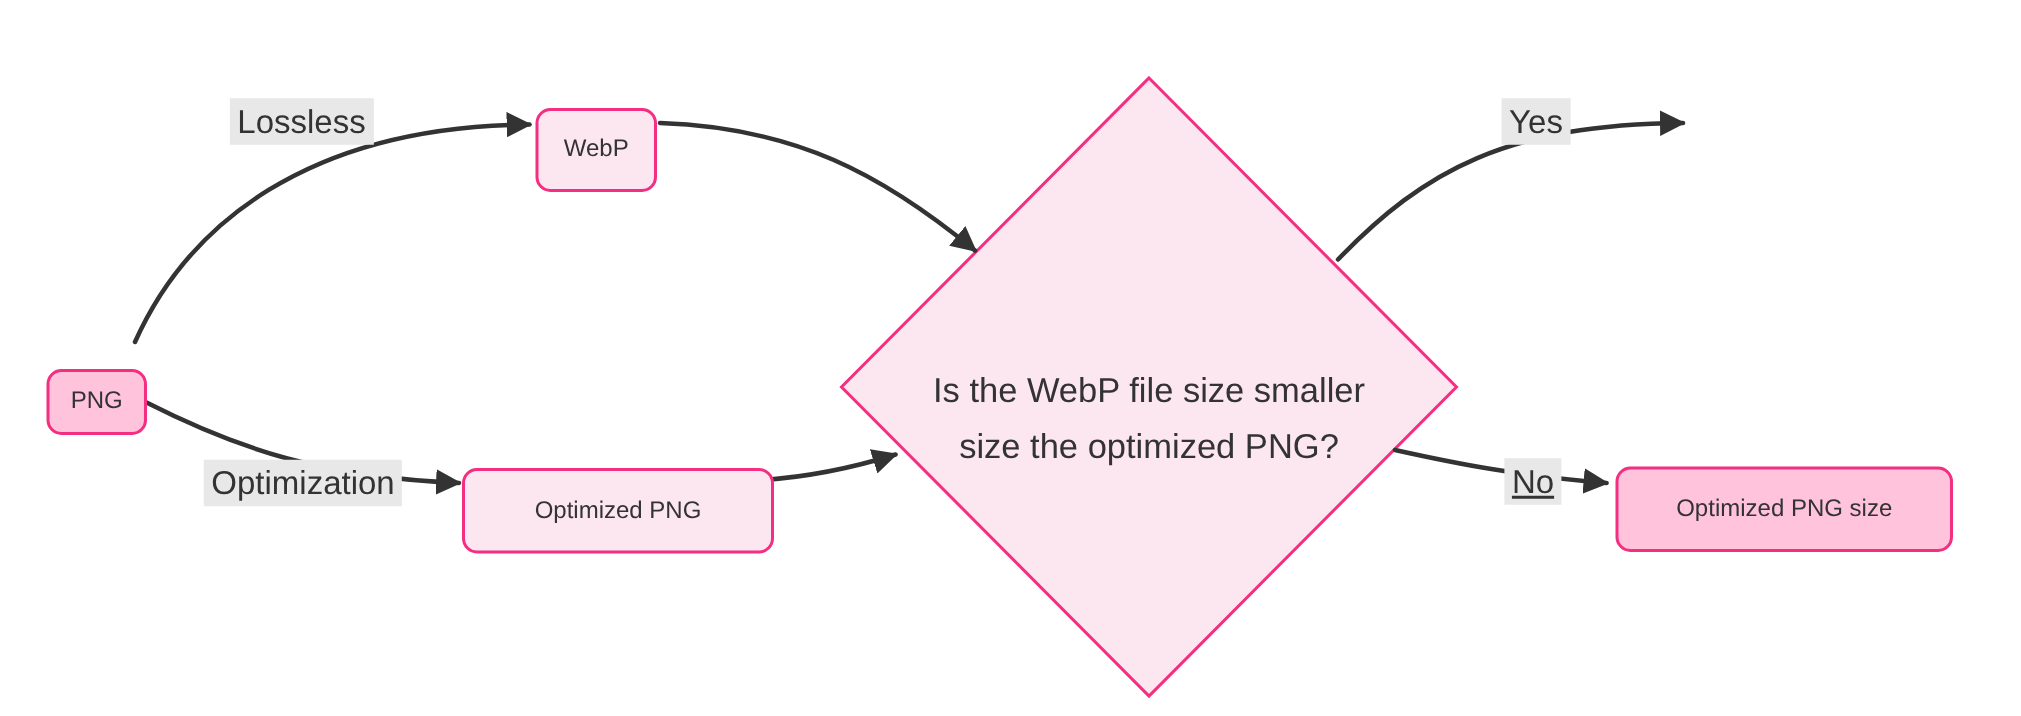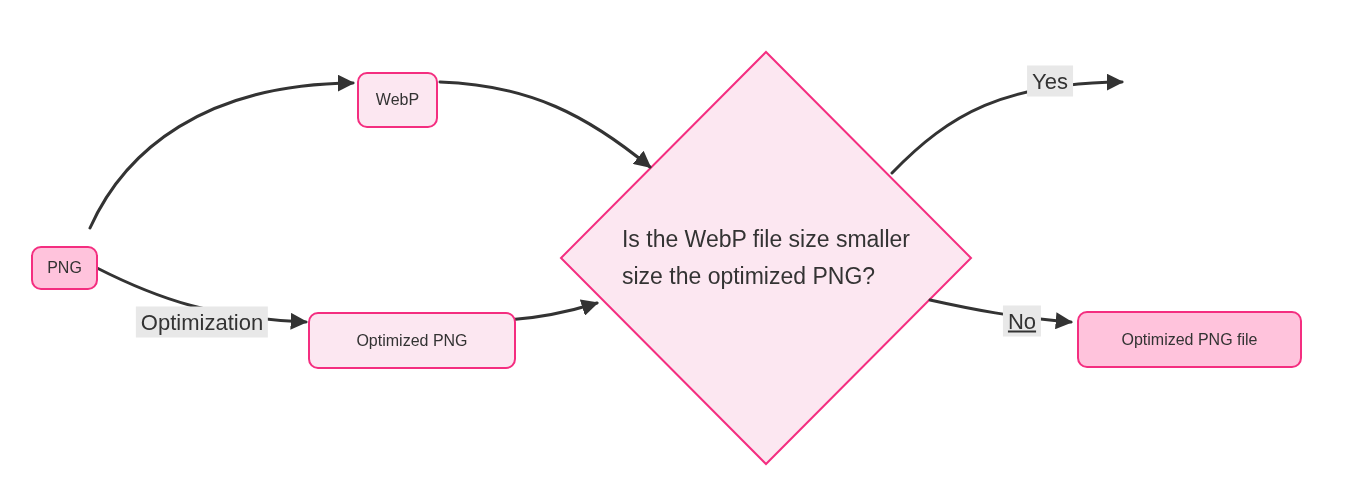--- a/index.html
+++ b/index.html
@@ -50,25 +50,26 @@
     color: var(--text);
     font-size: 16px;
     white-space: nowrap;
     margin-top: 18px;
   }
   .node.strong { background: var(--node-fill-strong); }
   .node.light  { background: var(--node-fill-light); }
   .decision-text {
     position: absolute;
     transform: translate(-50%, -50%);
-    text-align: left;
+    text-align: center;
     color: var(--text);
     font-size: 23px;
     line-height: 37px;
     white-space: nowrap;
+    margin-top: 21px;
   }
   .edge-label {
     position: absolute;
     transform: translate(-50%, -50%);
     background: var(--edge-label-bg);
     color: var(--text);
     font-size: 22px;
     line-height: 27px;
     padding: 2px 5px;
     white-space: nowrap;
@@ -96,27 +97,28 @@
     <path class="edge" d="M 930 300 C 975 310, 1012 317, 1071 322" marker-end="url(#arrowhead)"></path>
   </svg>
 
   <div class="node strong" style="left:31px; top:228px; width:67px; height:44px;">PNG</div>
 
   <div class="node light" style="left:357px; top:54px; width:81px; height:56px;">WebP</div>
 
   <div class="node light" style="left:308px; top:294px; width:208px; height:57px;">Optimized PNG</div>
 
 
-  <div class="node strong" style="left:1077px; top:293px; width:225px; height:57px;">Optimized PNG file</div>
+  <div class="node strong" style="left:1077px; top:293px; width:225px; height:57px;">Optimized PNG size</div>
 
   <div class="decision-text" style="left:766px; top:258px;">
     <div>Is the WebP file size smaller</div>
     <div>size the optimized PNG?</div>
   </div>
 
+  <div class="edge-label" style="left:201px; top:81px;">Lossless</div>
 
   <div class="edge-label" style="left:202px; top:322px;">Optimization</div>
 
-  <div class="edge-label" style="left:1024px; top:81px;margin-left:26px;">Yes</div>
+  <div class="edge-label" style="left:1024px; top:81px;">Yes</div>
 
   <div class="edge-label" style="left:1022px; top:321px;text-decoration:underline;">No</div>
 
 </div>
 
 </body></html>

